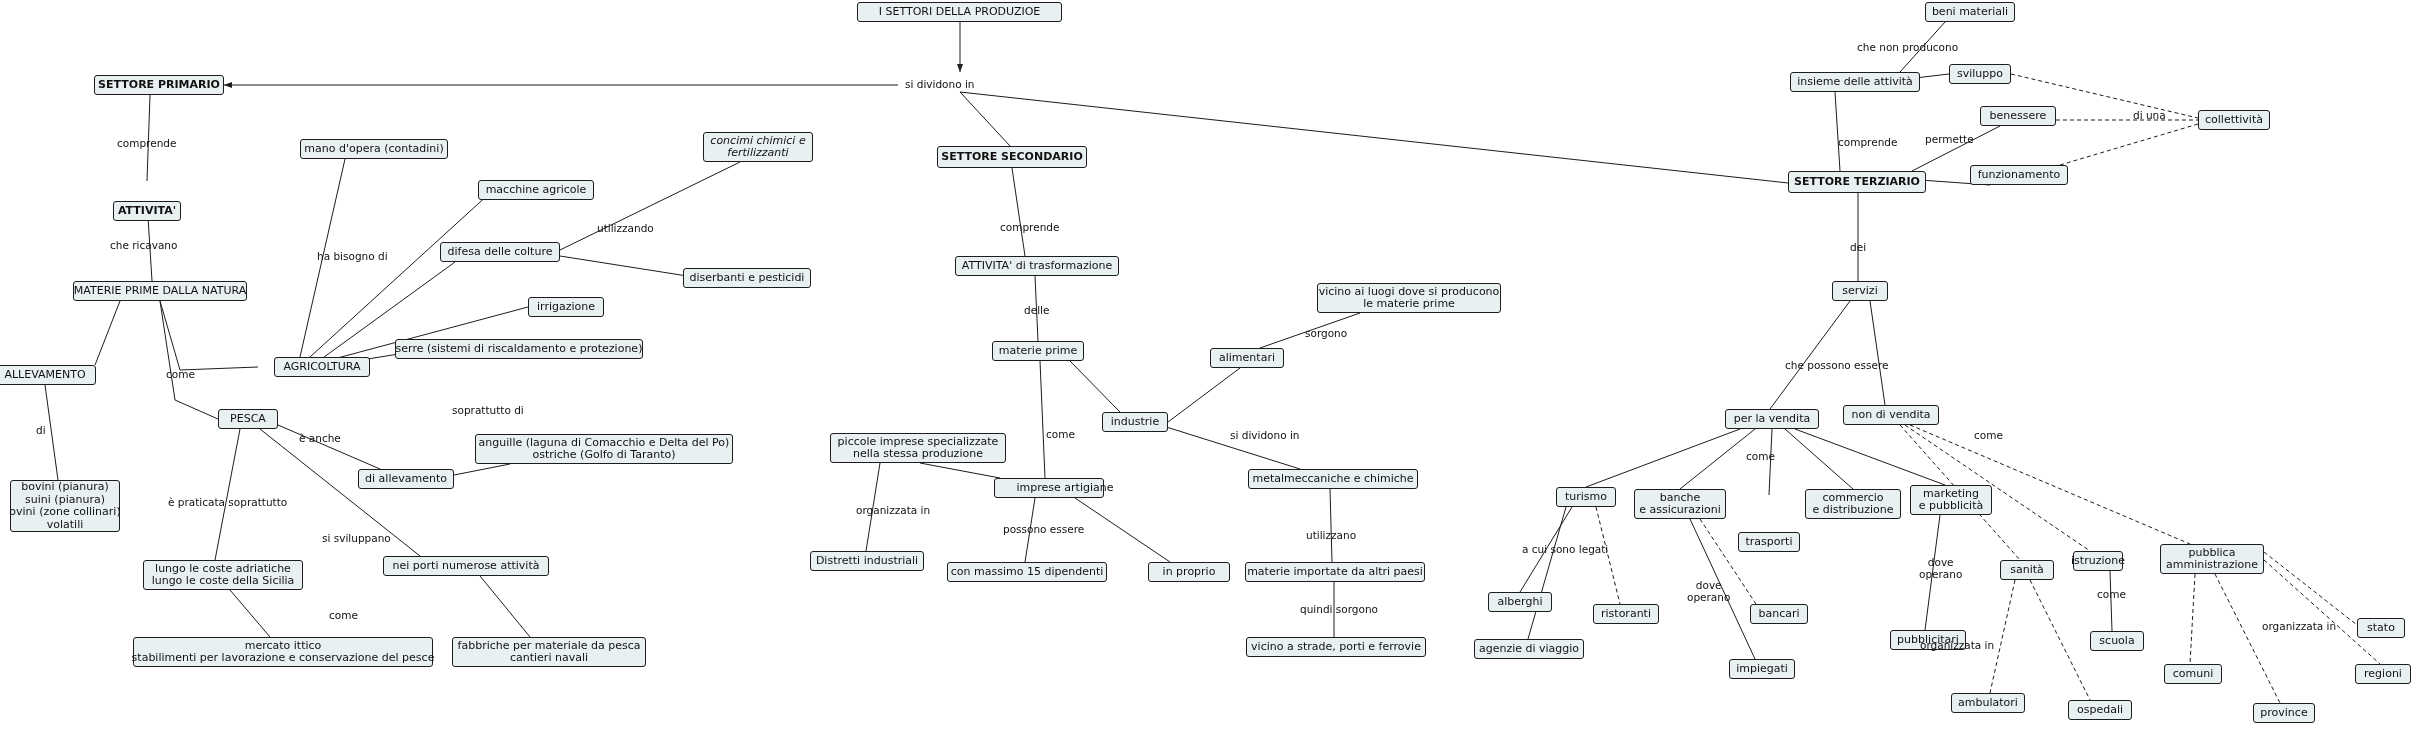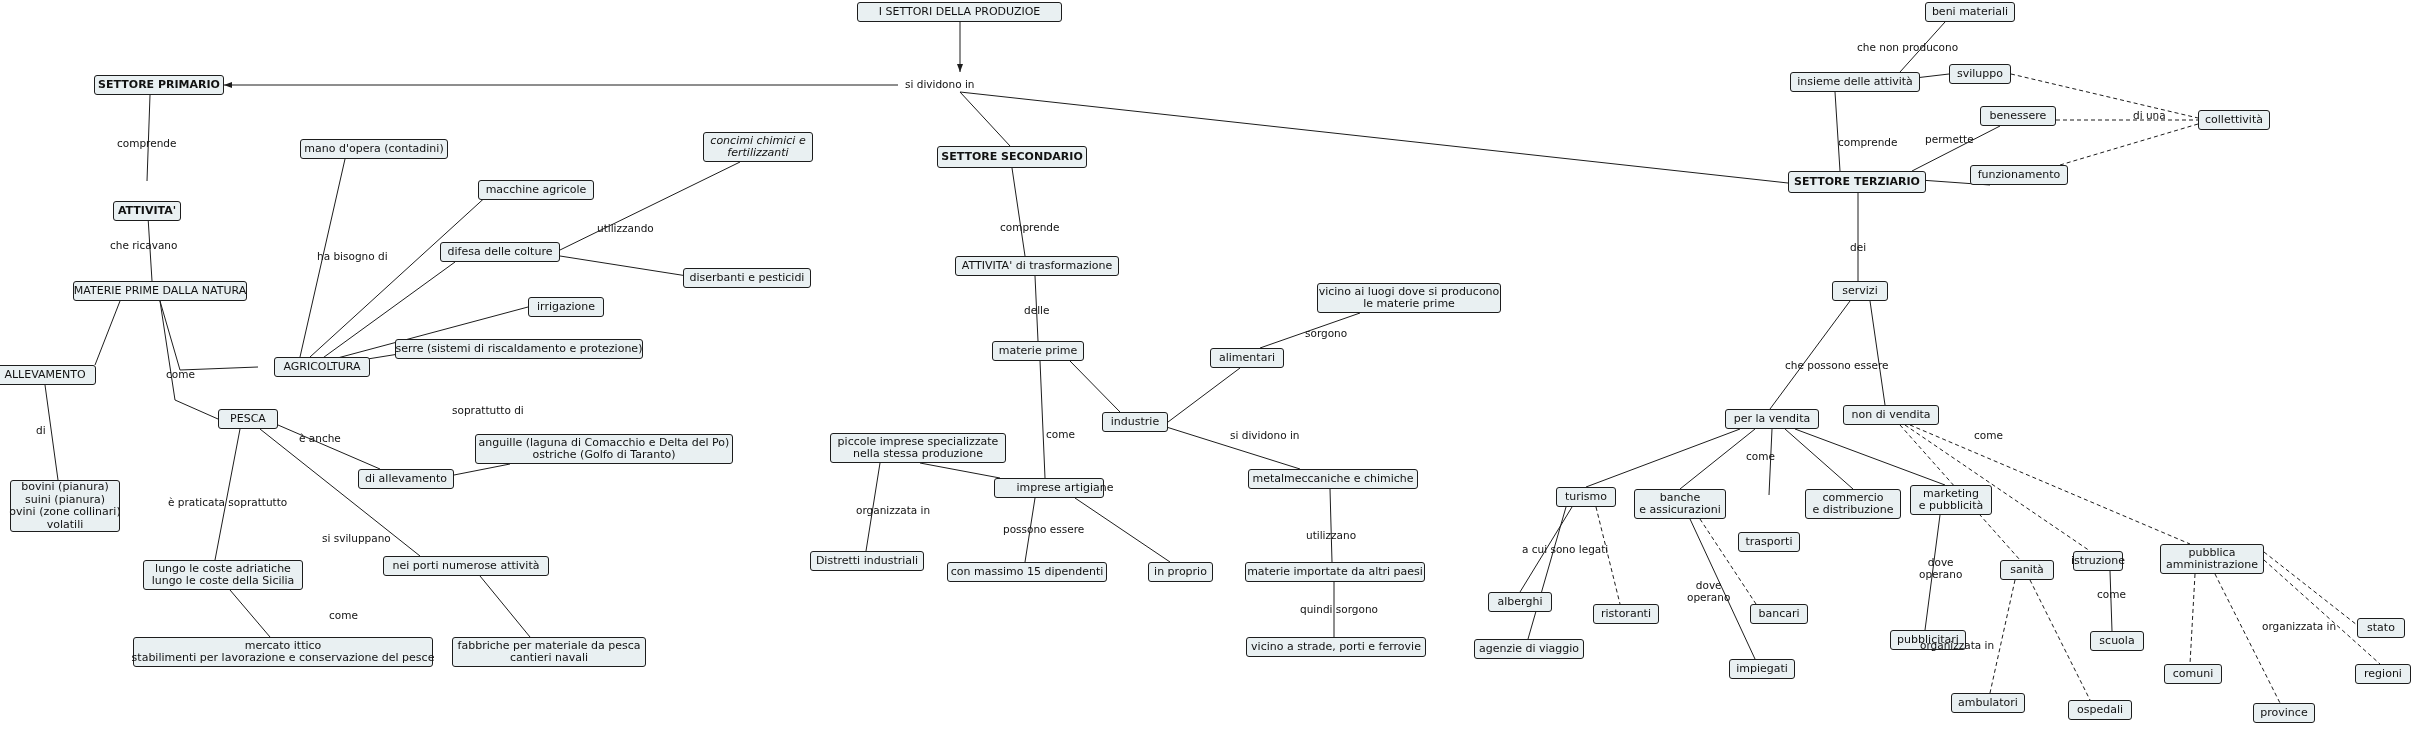--- a/index.html
+++ b/index.html
@@ -162,21 +162,21 @@
       <div class="node" style="left: 452px; top: 637px; width: 194px; height: 30px;">fabbriche per materiale da pesca
 cantieri navali</div>
       <div class="node" style="left: 955px; top: 256px; width: 164px; height: 20px;">ATTIVITA' di trasformazione</div>
       <div class="node" style="left: 992px; top: 341px; width: 92px; height: 20px;">materie prime</div>
       <div class="node" style="left: 830px; top: 433px; width: 176px; height: 30px;">piccole imprese specializzate
 nella stessa produzione</div>
       <div class="node" style="left: 1102px; top: 412px; width: 66px; height: 20px;">industrie</div>
       <div class="node" style="left: 994px; top: 478px; width: 110px; height: 20px; padding-left: 37px;">imprese artigiane</div>
       <div class="node" style="left: 810px; top: 551px; width: 114px; height: 20px;">Distretti industriali</div>
       <div class="node" style="left: 947px; top: 562px; width: 160px; height: 20px;">con massimo 15 dipendenti</div>
-      <div class="node" style="left: 1148px; top: 562px; width: 65px; height: 20px;">in proprio</div>
+      <div class="node" style="left: 1148px; top: 562px; width: 82px; height: 20px;">in proprio</div>
       <div class="node" style="left: 1210px; top: 348px; width: 74px; height: 20px; text-align: center;">alimentari</div>
       <div class="node" style="left: 1317px; top: 283px; width: 184px; height: 30px;">vicino ai luogi dove si producono
 le materie prime</div>
       <div class="node" style="left: 1248px; top: 469px; width: 170px; height: 20px;">metalmeccaniche e chimiche</div>
       <div class="node" style="left: 1245px; top: 562px; width: 180px; height: 20px;">materie importate da altri paesi</div>
       <div class="node" style="left: 1246px; top: 637px; width: 180px; height: 20px;">vicino a strade, porti e ferrovie</div>
       <div class="node" style="left: 1790px; top: 72px; width: 130px; height: 20px;">insieme delle attività</div>
       <div class="node" style="left: 1925px; top: 2px; width: 90px; height: 20px;">beni materiali</div>
       <div class="node" style="left: 1949px; top: 64px; width: 62px; height: 20px;">sviluppo</div>
       <div class="node" style="left: 1980px; top: 106px; width: 76px; height: 20px;">benessere</div>

